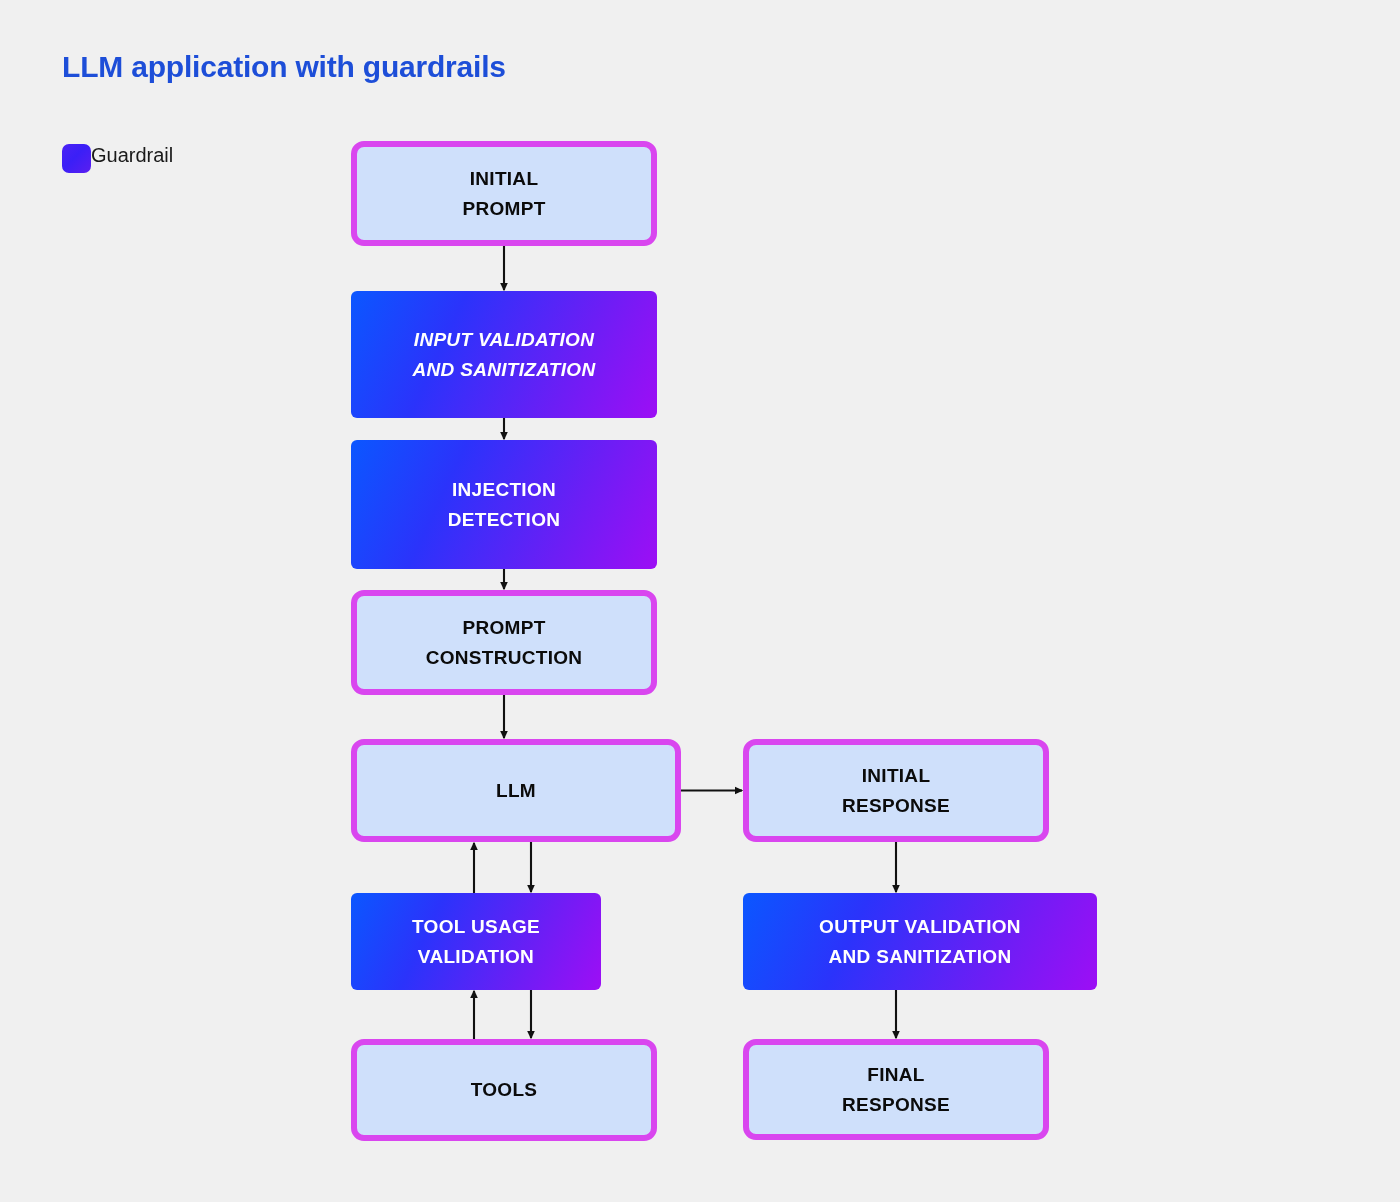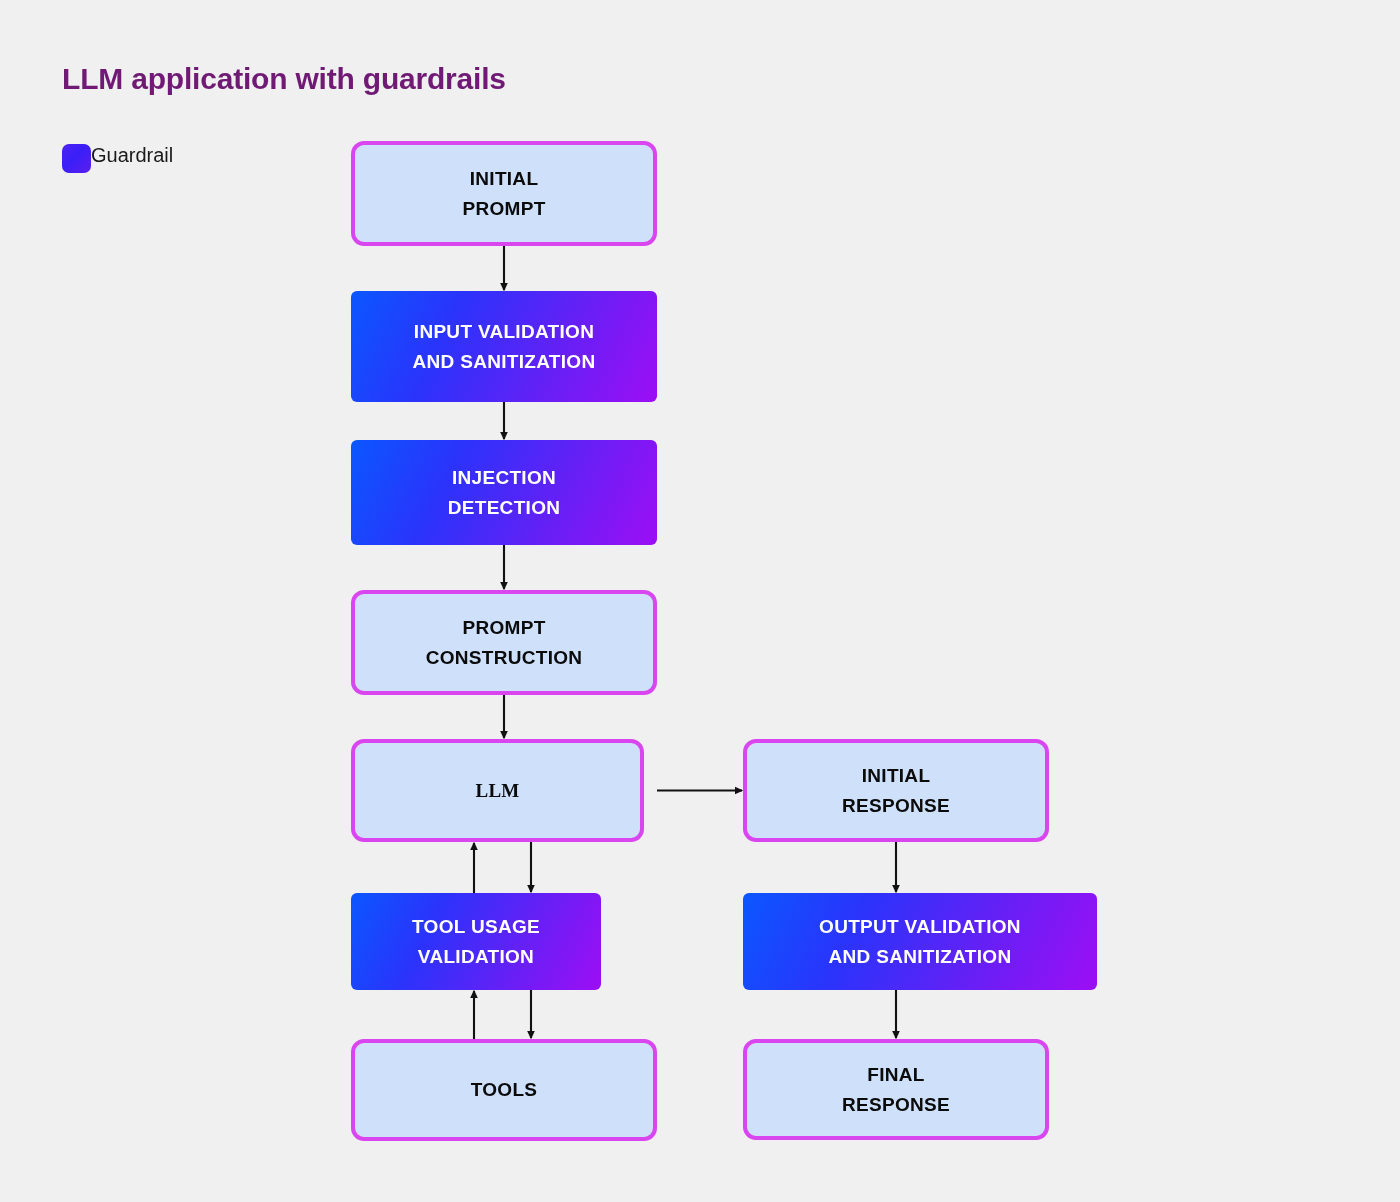--- a/index.html
+++ b/index.html
@@ -16,24 +16,24 @@
   }
   #canvas {
     position: absolute;
     inset: 0;
     width: 1400px;
     height: 1202px;
   }
   .title {
     position: absolute;
     left: 62px;
-    top: 62px;
+    top: 50px;
     font-size: 30px;
     font-weight: 700;
-    color: #701a75;
+    color: #1d4ed8;
     letter-spacing: -0.2px;
     white-space: nowrap;
   }
   .legend {
     position: absolute;
     left: 62px;
     top: 144px;
     display: flex;
     align-items: flex-start;
   }
@@ -58,21 +58,21 @@
   }
   .node .node-label {
     font-size: 19px;
     font-weight: 700;
     line-height: 1.55;
     letter-spacing: 0.3px;
     white-space: pre-line;
   }
   .node-plain {
     background: #cfe0fb;
-    border: 4px solid #d946ef;
+    border: 6px solid #d946ef;
     border-radius: 13px;
   }
   .node-plain .node-label {
     color: #0b0b0b;
   }
   .node-guard {
     background: linear-gradient(115deg, #0b57ff 0%, #2b33fb 32%, #6b1ef5 70%, #9d0ef5 100%);
     border-radius: 6px;
   }
   .node-guard .node-label {
@@ -113,33 +113,33 @@
         <line x1="474" y1="1039" x2="474" y2="991" marker-end="url(#arrowhead)"></line>
         <line x1="896" y1="842" x2="896" y2="892" marker-end="url(#arrowhead)"></line>
         <line x1="896" y1="990" x2="896" y2="1038" marker-end="url(#arrowhead)"></line>
       </g>
   </svg>
   <div id="nodes">
       <div class="node node-plain" style="left: 351px; top: 141px; width: 306px; height: 105px;">
         <span class="node-label">INITIAL
 PROMPT</span>
       </div>
-      <div class="node node-guard" style="left: 351px; top: 291px; width: 306px; height: 111px;">
+      <div class="node node-guard" style="left: 351px; top: 291px; width: 306px; height: 127px; font-style: italic;">
         <span class="node-label">INPUT VALIDATION
 AND SANITIZATION</span>
       </div>
-      <div class="node node-guard" style="left: 351px; top: 440px; width: 306px; height: 105px; align-items: center;">
+      <div class="node node-guard" style="left: 351px; top: 440px; width: 306px; height: 129px; align-items: center;">
         <span class="node-label">INJECTION
 DETECTION</span>
       </div>
       <div class="node node-plain" style="left: 351px; top: 590px; width: 306px; height: 105px;">
         <span class="node-label">PROMPT
 CONSTRUCTION</span>
       </div>
-      <div class="node node-plain" style="left: 351px; top: 739px; width: 293px; height: 103px; font-family: Liberation Serif, serif;">
+      <div class="node node-plain" style="left: 351px; top: 739px; width: 330px; height: 103px;">
         <span class="node-label">LLM</span>
       </div>
       <div class="node node-guard" style="left: 351px; top: 893px; width: 250px; height: 97px;">
         <span class="node-label">TOOL USAGE
 VALIDATION</span>
       </div>
       <div class="node node-plain" style="left: 351px; top: 1039px; width: 306px; height: 102px;">
         <span class="node-label">TOOLS</span>
       </div>
       <div class="node node-plain" style="left: 743px; top: 739px; width: 306px; height: 103px;">

